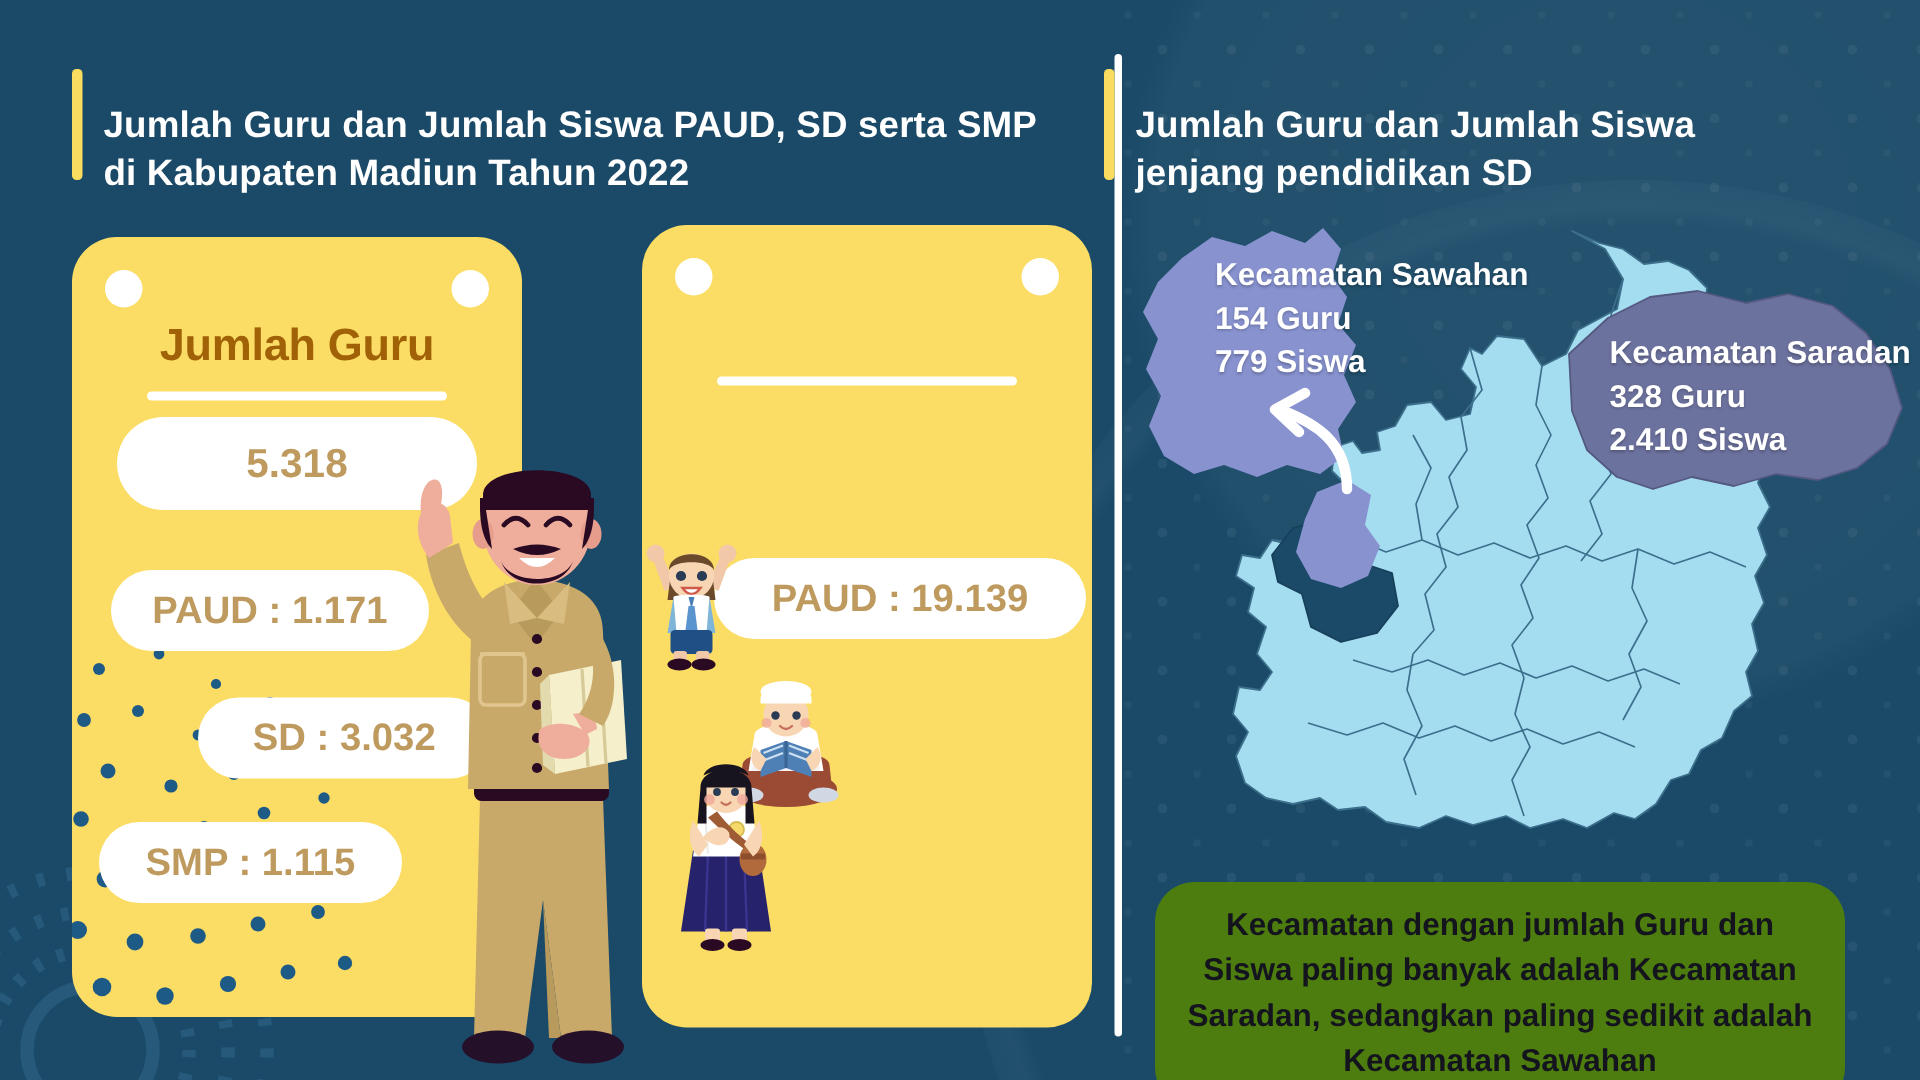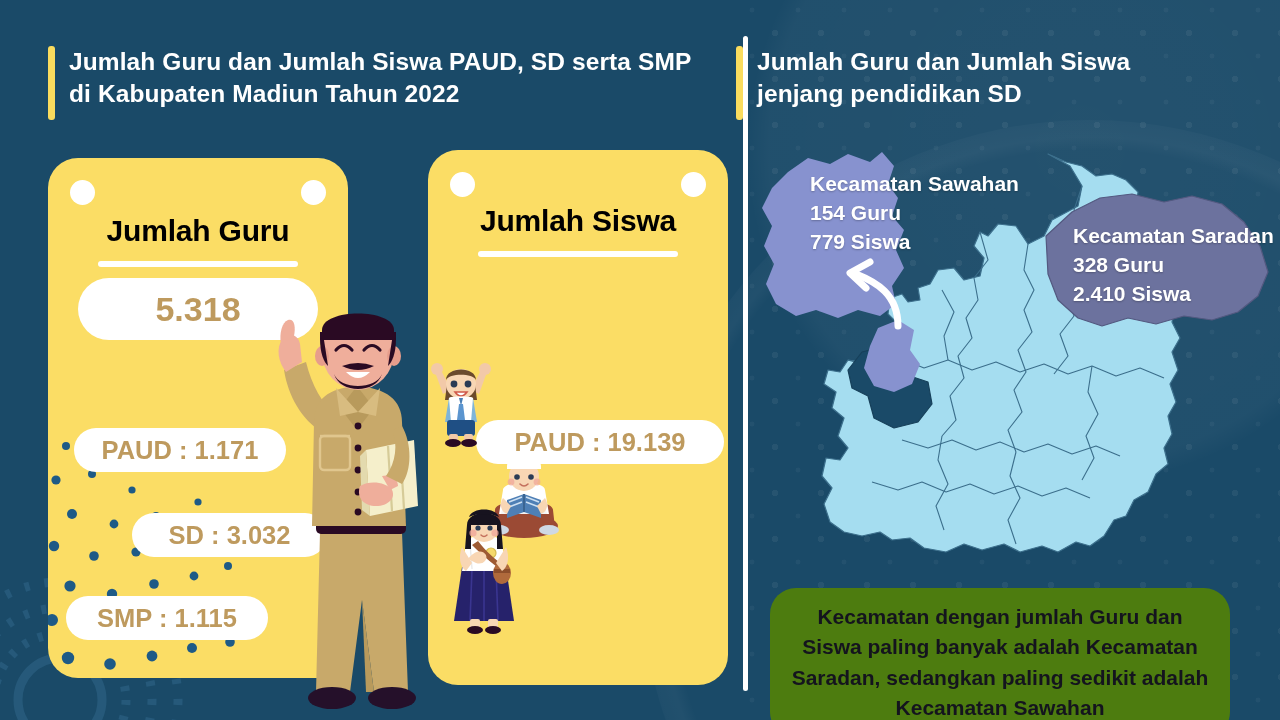--- a/index.html
+++ b/index.html
@@ -30,53 +30,53 @@
   }
   .glow-arc2{
     position:absolute;right:-260px;bottom:-300px;width:900px;height:900px;border-radius:50%;
     background:radial-gradient(circle at 50% 50%, rgba(255,255,255,0) 0%, rgba(255,255,255,0) 66%, rgba(255,255,255,.035) 68%, rgba(255,255,255,0) 76%);
   }
   .corner-rings{position:absolute;left:-70px;bottom:-80px;width:260px;height:260px;opacity:.75;}
 
   
   .heading{position:absolute;display:flex;align-items:flex-start;gap:14px;}
   .hbar{width:7px;border-radius:3px;background:#FADC5E;flex:0 0 7px;}
-  .htext{color:#ffffff;font-weight:bold;font-size:24.5px;line-height:1.32;letter-spacing:.1px;}
+  .htext{color:#ffffff;font-weight:bold;font-size:24.5px;line-height:1.32;letter-spacing:.1px;margin-top:22px;}
   #heading-left{left:48px;top:46px;width:660px;}
   #heading-left .hbar{height:74px;}
   #heading-right{left:736px;top:46px;width:470px;}
   #heading-right .hbar{height:74px;}
 
   
   .divider{position:absolute;left:743px;top:36px;width:5px;height:655px;background:#ffffff;border-radius:3px;}
 
   
   .card{position:absolute;background:#FBDD65;border-radius:30px;overflow:hidden;}
   #card-guru{left:48px;top:158px;width:300px;height:520px;}
   #card-siswa{left:428px;top:150px;width:300px;height:535px;}
   .punch{position:absolute;width:25px;height:25px;border-radius:50%;background:#ffffff;}
   .punch.l{left:22px;top:22px;}
   .punch.r{right:22px;top:22px;}
   .card-title{
     position:absolute;left:0;right:0;text-align:center;
-    font-size:30px;font-weight:bold;color:#000000;letter-spacing:-.2px;
+    font-size:30px;font-weight:bold;color:#a16207;letter-spacing:-.2px;
   }
   #card-guru .card-title{top:56px;}
   #card-siswa .card-title{top:54px;}
   .title-rule{position:absolute;height:6px;border-radius:3px;background:#ffffff;}
   #card-guru .title-rule{left:50px;right:50px;top:103px;}
   #card-siswa .title-rule{left:50px;right:50px;top:101px;}
 
   .pill{
     position:absolute;background:#ffffff;border-radius:40px;
     display:flex;align-items:center;justify-content:center;
     color:#BE9A5E;font-weight:bold;white-space:nowrap;
   }
-  .pill.total{font-size:34px;height:62px;}
-  .pill.lvl{font-size:25.5px;height:44px;margin-top:48px;}
+  .pill.total{font-size:27px;height:62px;}
+  .pill.lvl{font-size:25.5px;height:54px;}
 
   #guru-total{left:30px;width:240px;top:120px;}
   #guru-paud{left:26px;width:212px;top:222px;}
   #guru-sd{left:84px;width:195px;top:307px;}
   #guru-smp{left:18px;width:202px;top:390px;}
 
   #siswa-total{left:30px;width:240px;top:118px;}
   #siswa-paud{left:48px;width:248px;top:222px;}
   #siswa-sd{left:78px;width:222px;top:306px;}
   #siswa-smp{left:55px;width:235px;top:390px;}
@@ -180,21 +180,20 @@
 
     <div class="pill total" id="guru-total">5.318</div>
     <div class="pill lvl" id="guru-paud">PAUD : 1.171</div>
     <div class="pill lvl" id="guru-sd">SD : 3.032</div>
     <div class="pill lvl" id="guru-smp">SMP : 1.115</div>
   </div>
 
   <div class="card" id="card-siswa">
     <div class="punch l"></div>
     <div class="punch r"></div>
-    <div class="card-title">Jumlah Siswa</div>
     <div class="title-rule"></div>
 
     <div class="pill lvl" id="siswa-paud">PAUD : 19.139</div>
   </div>
 
   <svg class="illus" id="teacher" viewBox="0 0 190 420">
 
     <path d="M58 232 L140 232 L146 392 L112 392 L100 300 L88 392 L54 392 Z" fill="#C8A96A"></path>
     <path d="M100 300 L104 392 L112 392 Z" fill="#B89A5C"></path>
 

